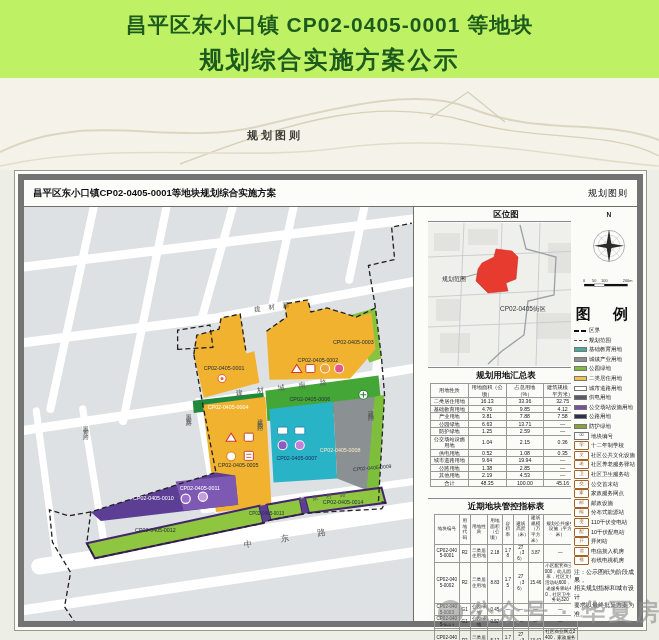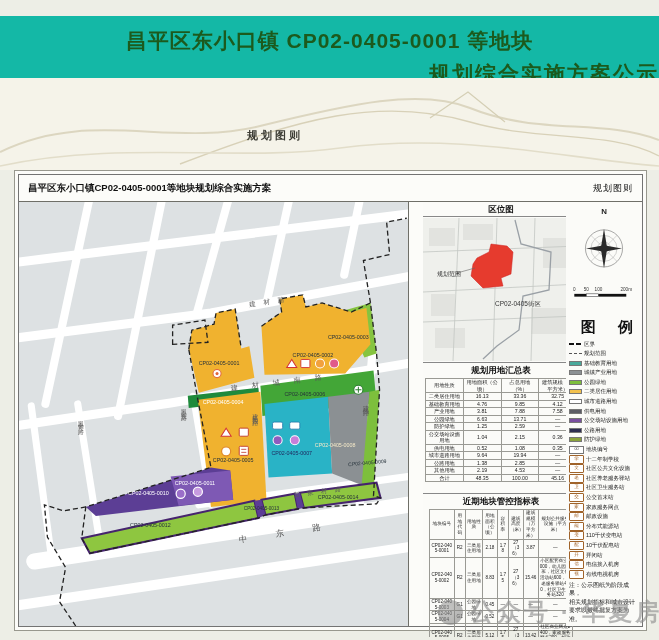--- a/index.html
+++ b/index.html
@@ -1,26 +1,26 @@
 <!DOCTYPE html>
 <html><head>
 <meta charset="utf-8">
 <style>
   html,body{margin:0;padding:0;}
   .page{position:relative;width:659px;height:640px;overflow:hidden;background:#edeee6;font-family:"Liberation Sans",sans-serif;}
   
   .banner{position:absolute;left:0;top:0;right:0;height:78px;background:#58b14d;text-align:center;color:#1c5a1d;}
   .banner .l1{font-size:21px;font-weight:bold;letter-spacing:1px;padding-top:11px;}
-  .banner .l2{font-size:21px;font-weight:bold;letter-spacing:2px;margin-top:5px;text-align:right;}
+  .banner .l2{font-size:24px;font-weight:bold;letter-spacing:2px;margin-top:5px;}
   
   .band{position:absolute;left:0;top:78px;right:0;height:92px;background:#f5f3e9;overflow:hidden;}
   .band .caption{position:absolute;left:210px;width:130px;top:50px;text-align:center;font-size:11px;color:#3c3c34;letter-spacing:3px;font-weight:bold;}
   
   .sheet{position:absolute;left:14px;top:170px;width:631px;height:459px;background:#fcfcf9;border:1px solid #98988e;}
-  .sheet-inner{position:absolute;inset:3px;border:1px solid #737373;}
+  .sheet-inner{position:absolute;inset:3px;border:6px solid #737373;}
   .sheet-header{position:absolute;left:0;right:0;top:0;height:27px;border-bottom:1px solid #6f6f68;display:flex;align-items:center;justify-content:space-between;padding:0 9px;box-sizing:border-box;}
   .sheet-title{font-size:9.5px;font-weight:bold;color:#111;}
   .sheet-title-right{font-size:9px;color:#111;letter-spacing:1px;}
   .map-col{position:absolute;left:0;top:27px;bottom:0;width:389px;border-right:1px solid #6f6f68;overflow:hidden;background:#dde1e3;}
   .mid-col{position:absolute;left:404px;top:27px;bottom:0;width:156px;border-right:1px solid #6f6f68;background:#fbfbf8;}
   .right-col{position:absolute;left:547px;right:0;top:27px;bottom:0;background:#fbfbf8;display:flex;flex-direction:column;}
   
   .loc{height:160px;border-bottom:1px solid #888;position:relative;}
   .loc-title{height:14px;line-height:14px;text-align:center;font-size:8.5px;font-weight:bold;border-bottom:1px solid #888;color:#111;}
   .sec-title{text-align:center;font-size:8.5px;font-weight:bold;margin:2px 0 1px;color:#111;}
@@ -49,21 +49,21 @@
   .watermark{position:absolute;left:438px;top:596px;display:flex;align-items:center;gap:7px;z-index:40;pointer-events:none;}
   .seal{width:25px;height:25px;border-radius:50%;background:radial-gradient(circle at 35% 35%,#9a9a9a,#6e6e6e);opacity:.55;}
   .wm-text{font-size:24px;font-weight:bold;color:#8d8d8d;opacity:.62;letter-spacing:3px;white-space:nowrap;}
   svg text{font-family:"Liberation Sans",sans-serif;}
 </style>
 </head>
 <body>
 
 <div class="page">
 
-  <div class="banner" style="background: #14b8a6; margin-top: 16px;">
+  <div class="banner" style="background: #bef264;">
     <div class="l1">昌平区东小口镇 CP02-0405-0001 等地块</div>
     <div class="l2">规划综合实施方案公示</div>
   </div>
 
   <div class="band">
     <svg width="659" height="92" viewBox="0 0 659 92">
       <path d="M0,74 C90,30 170,70 260,48 C350,26 420,10 470,30 C540,58 600,40 659,62" fill="none" stroke="#dcd6c0" stroke-width="2"></path>
       <path d="M180,86 C300,40 380,18 470,44 C540,64 610,52 659,78" fill="none" stroke="#d8d1b8" stroke-width="1.4"></path>
       <path d="M0,88 C120,62 240,84 340,70 C460,54 560,80 659,88" fill="none" stroke="#e2ddc9" stroke-width="1.6"></path>
       <path d="M430,40 L468,14 L505,44" fill="none" stroke="#d5cfb5" stroke-width="1.2"></path>

